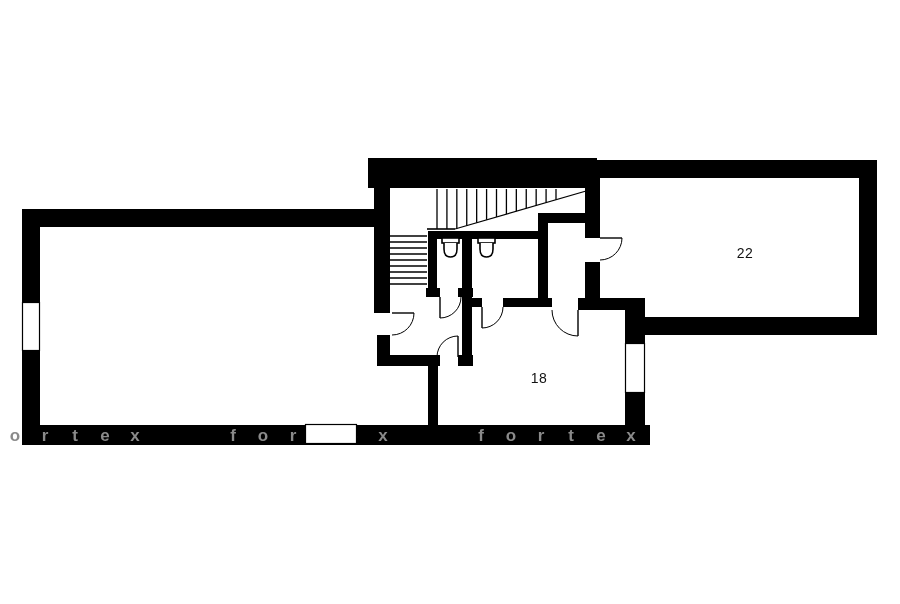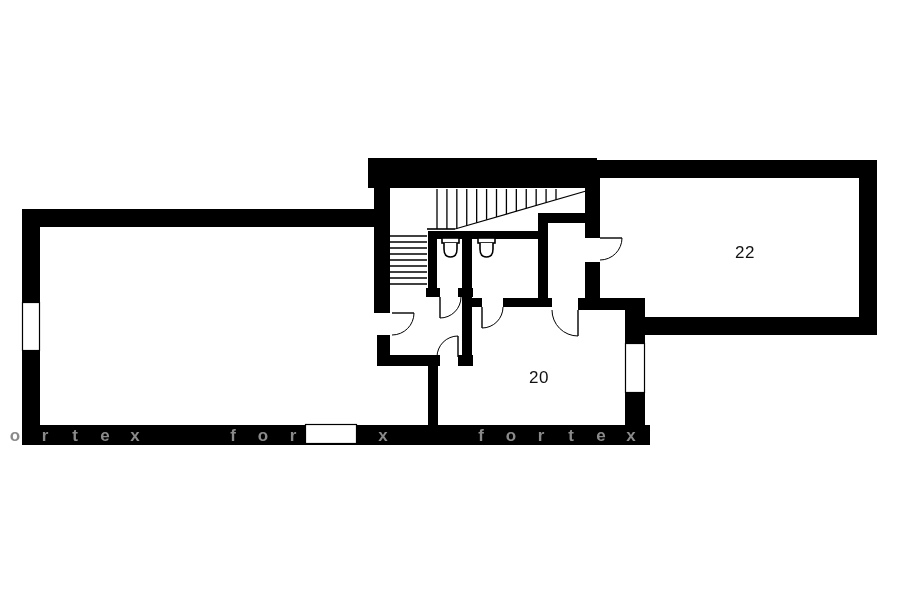--- a/index.html
+++ b/index.html
@@ -2,21 +2,21 @@
 <html><head>
 <meta charset="utf-8">
 <style>
   html,body{margin:0;padding:0;background:#ffffff;}
   body{font-family:"Liberation Sans", sans-serif;}
   #canvas{position:relative;width:900px;height:604px;background:#ffffff;overflow:hidden;}
   #plan-svg{position:absolute;left:0;top:0;}
   .room-label{
     position:absolute;
     transform:translate(-50%,-50%);
-    font-size:17px;
+    font-size:14px;
     color:#111111;
     letter-spacing:0.5px;
     white-space:nowrap;
     font-family:"Liberation Sans", sans-serif;
   }
 </style>
 </head>
 <body>
 
 <div id="canvas">
@@ -132,14 +132,14 @@
           <rect x="442" y="238" width="17" height="5" fill="#ffffff" stroke="#000000" stroke-width="1.6"></rect>
           <path d="M 444 243 L 444 249 Q 444 257 450.5 257 Q 457 257 457 249 L 457 243" fill="#ffffff" stroke="#000000" stroke-width="1.6"></path>
         </g>
         <g>
           <rect x="478" y="238" width="17" height="5" fill="#ffffff" stroke="#000000" stroke-width="1.6"></rect>
           <path d="M 480 243 L 480 249 Q 480 257 486.5 257 Q 493 257 493 249 L 493 243" fill="#ffffff" stroke="#000000" stroke-width="1.6"></path>
         </g>
       </g>
     </svg>
   <div class="room-label" style="left: 745px; top: 253px;">22</div>
-  <div class="room-label" style="left: 539px; top: 378px;">20</div>
+  <div class="room-label" style="left: 539px; top: 378px;">18</div>
 </div>
 
 </body></html>

